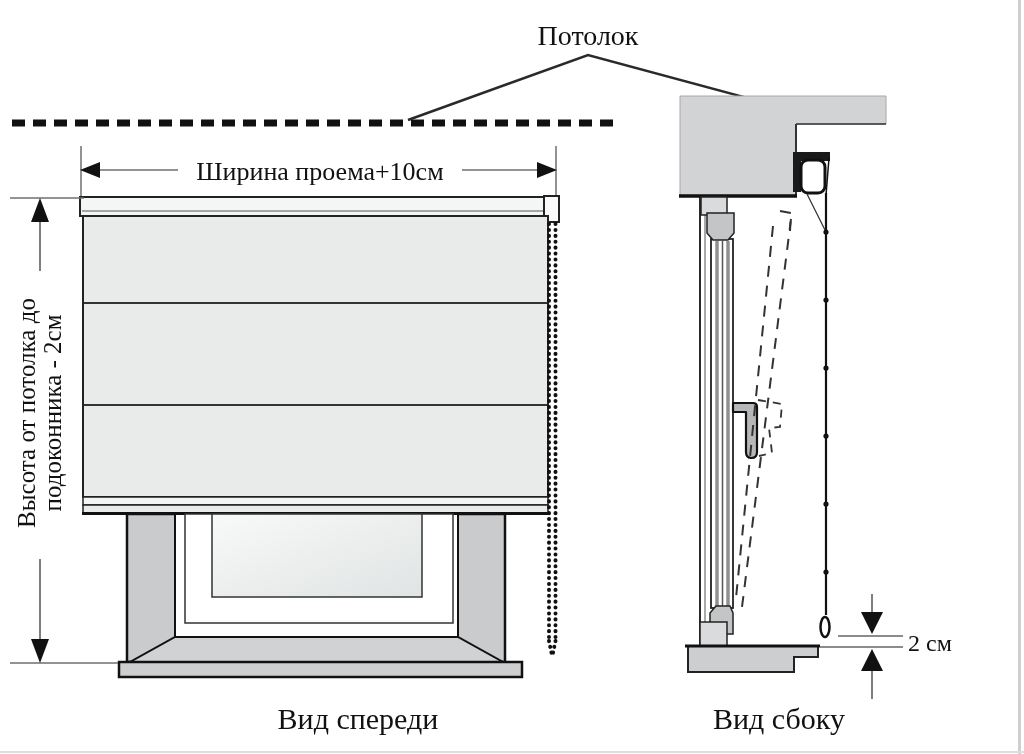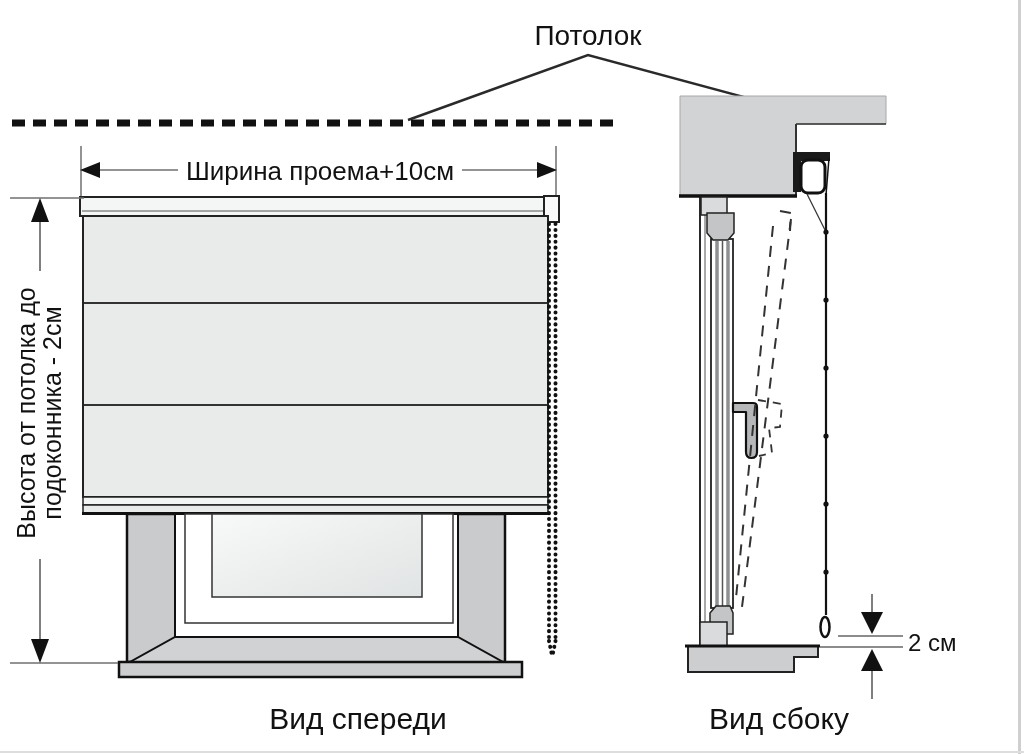--- a/index.html
+++ b/index.html
@@ -1,20 +1,20 @@
 <!DOCTYPE html>
 <html><head>
 <meta charset="utf-8">
 <style>
   html, body { margin: 0; padding: 0; background: #ffffff; }
   #stage {
     position: relative;
     width: 1024px; height: 754px;
     background: #ffffff;
-    font-family: Liberation Sans, sans-serif;
+    font-family: Liberation Serif, serif;
     overflow: hidden;
   }
   #stage svg { position: absolute; left: 0; top: 0; }
   text { fill: #111111; }
   .caption { font-size: 30px; }
   .dim-label { font-size: 26px; }
   .ceil-label { font-size: 28px; }
   .vdim-label { font-size: 25px; }
   .gap-label { font-size: 24px; }
 </style>

